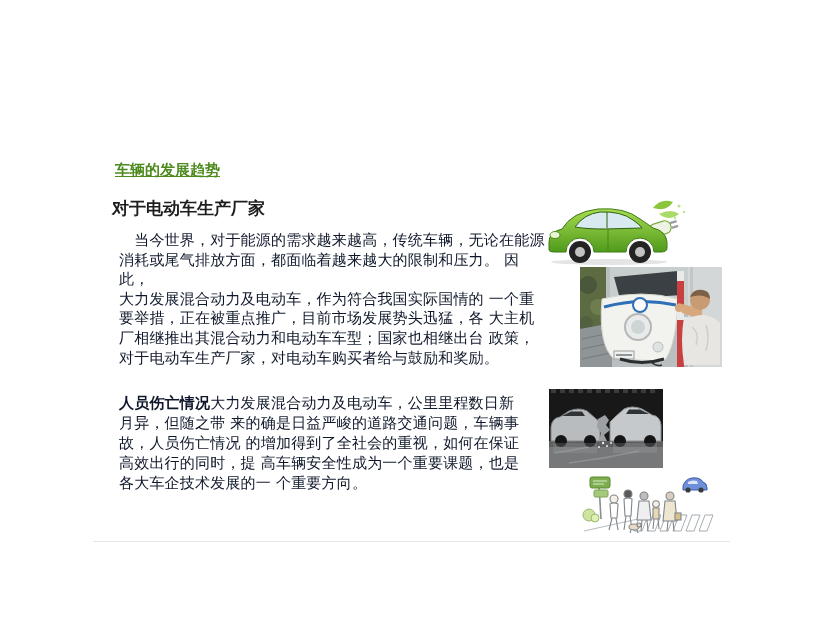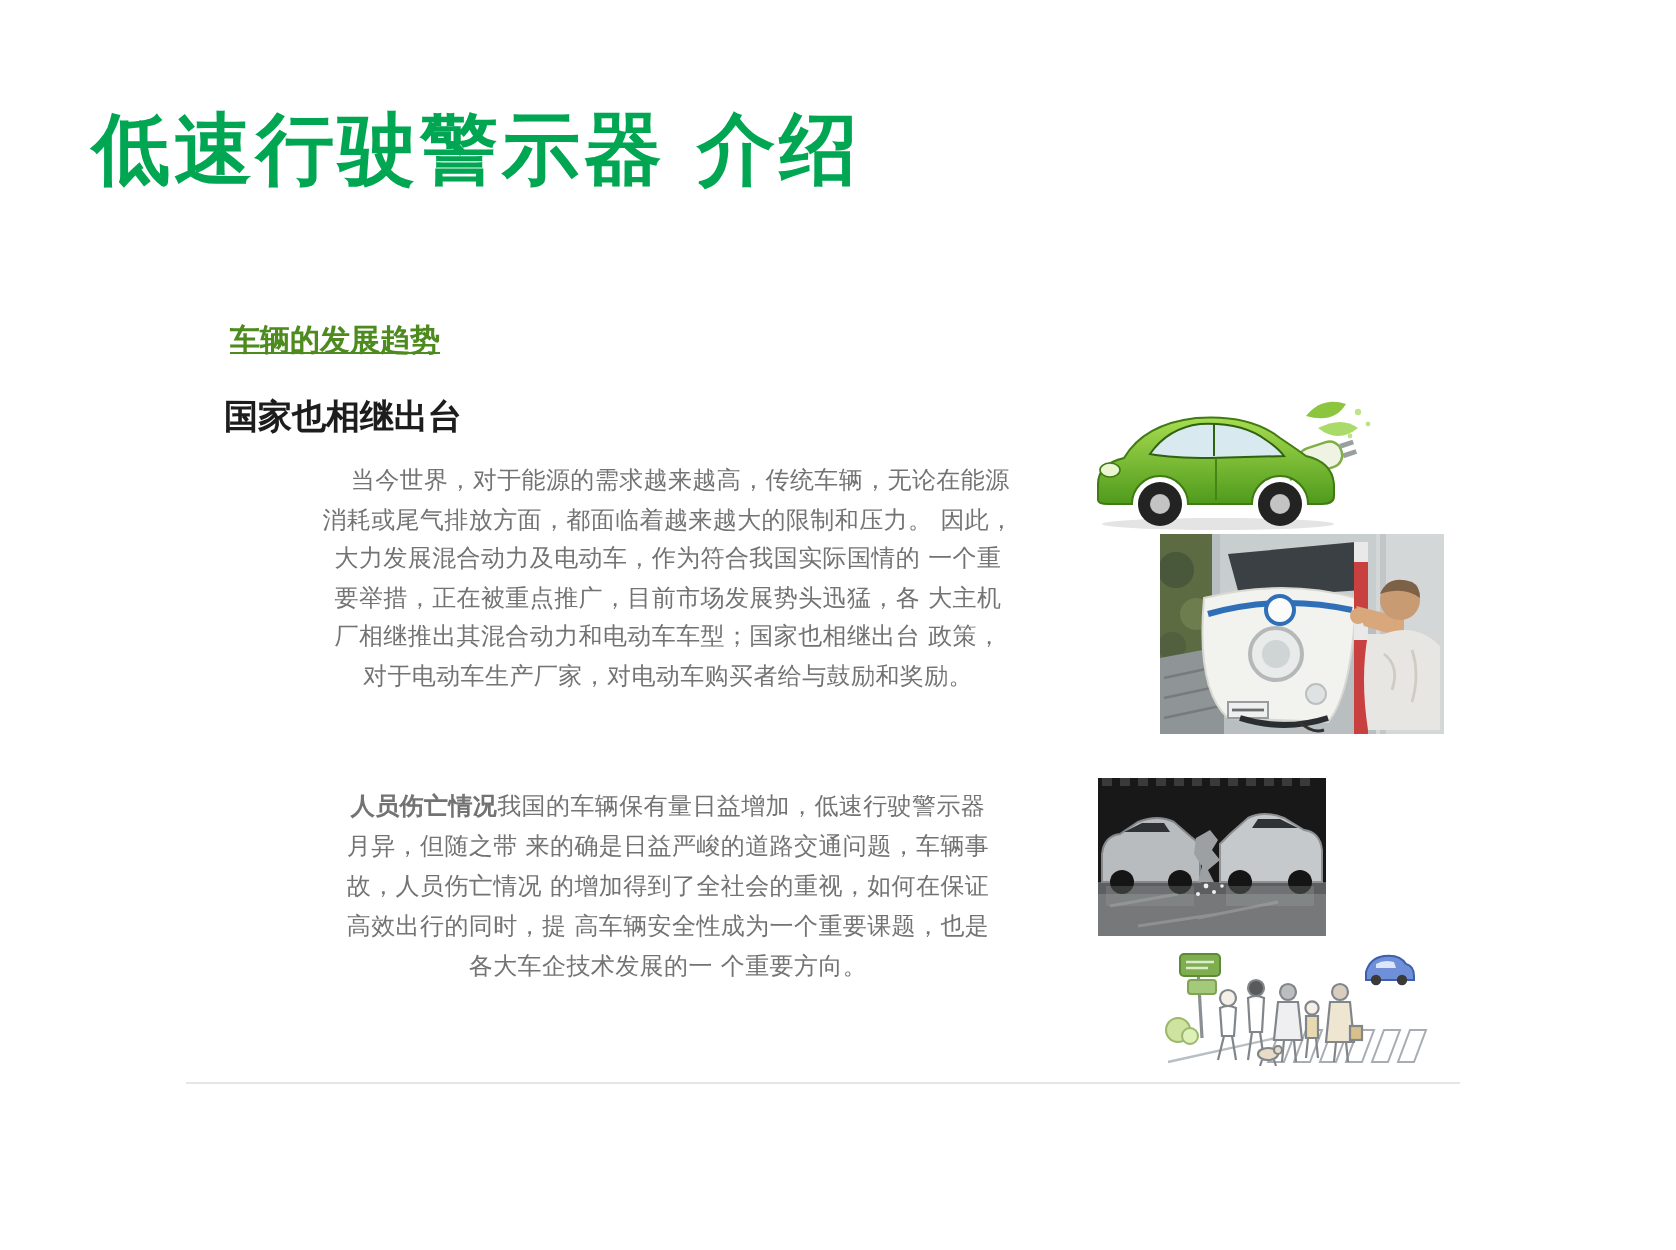--- a/index.html
+++ b/index.html
@@ -3,47 +3,46 @@
 <meta charset="utf-8">
 <style>
   html,body{margin:0;padding:0;background:#fff;}
   .slide{position:relative;width:838px;height:625px;background:#ffffff;overflow:hidden;
          font-family:"DejaVu Sans","Liberation Sans",sans-serif;}
   .abs{position:absolute;}
   .title{left:46px;top:48px;font-family:"DejaVu Serif","Liberation Serif",serif;
          font-weight:bold;font-size:39px;color:#00a651;letter-spacing:2px;white-space:nowrap;}
   .section-heading{left:115px;top:161px;font-size:15px;font-weight:bold;color:#4e8b1f;text-decoration:underline;}
   .subheading{left:112px;top:197px;font-size:17px;font-weight:bold;color:#1d1d1d;}
-  .body-para{width:430px;font-size:12px;line-height:19.6px;color:#737373;
-             white-space:pre-line;letter-spacing:0.2px;text-align:center;}
+  .body-para{width:430px;font-size:15px;line-height:19.6px;color:#0f172a;
+             white-space:pre-line;letter-spacing:0.2px;}
   .para-energy{left:119px;top:231px;}
   .para-safety{left:119px;top:393px;line-height:20px;}
   .bold-lead{font-weight:bold;}
   .img-box{display:block;}
   .divider{left:93px;top:541px;width:637px;height:1px;background:#e2e6e7;}
 </style>
 </head>
 <body>
 
 <div class="slide">
 
-  <div class="abs title">低速行驶警示器 介绍</div>
 
   <div class="abs section-heading">车辆的发展趋势</div>
 
-  <div class="abs subheading">国家也相继出台</div>
+  <div class="abs subheading">对于电动车生产厂家</div>
 
   <div class="abs body-para para-energy">　当今世界，对于能源的需求越来越高，传统车辆，无论在能源
 消耗或尾气排放方面，都面临着越来越大的限制和压力。 因此，
 大力发展混合动力及电动车，作为符合我国实际国情的 一个重
 要举措，正在被重点推广，目前市场发展势头迅猛，各 大主机
 厂相继推出其混合动力和电动车车型；国家也相继出台 政策，
 对于电动车生产厂家，对电动车购买者给与鼓励和奖励。</div>
 
-  <div class="abs body-para para-safety"><span class="bold-lead">人员伤亡情况</span><span>我国的车辆保有量日益增加，低速行驶警示器</span><span>
+  <div class="abs body-para para-safety"><span class="bold-lead">人员伤亡情况</span><span>大力发展混合动力及电动车，公里里程数日新</span><span>
 月异，但随之带 来的确是日益严峻的道路交通问题，车辆事
 故，人员伤亡情况 的增加得到了全社会的重视，如何在保证
 高效出行的同时，提 高车辆安全性成为一个重要课题，也是
 各大车企技术发展的一 个重要方向。</span></div>
 
   <div class="abs img-box" style="left:541px;top:198px;width:146px;height:68px;">
     <svg width="146" height="68" viewBox="0 0 146 68">
       <defs>
         <linearGradient id="gcar" x1="0" y1="0" x2="0" y2="1">
           <stop offset="0" stop-color="#a8dc50"></stop>

